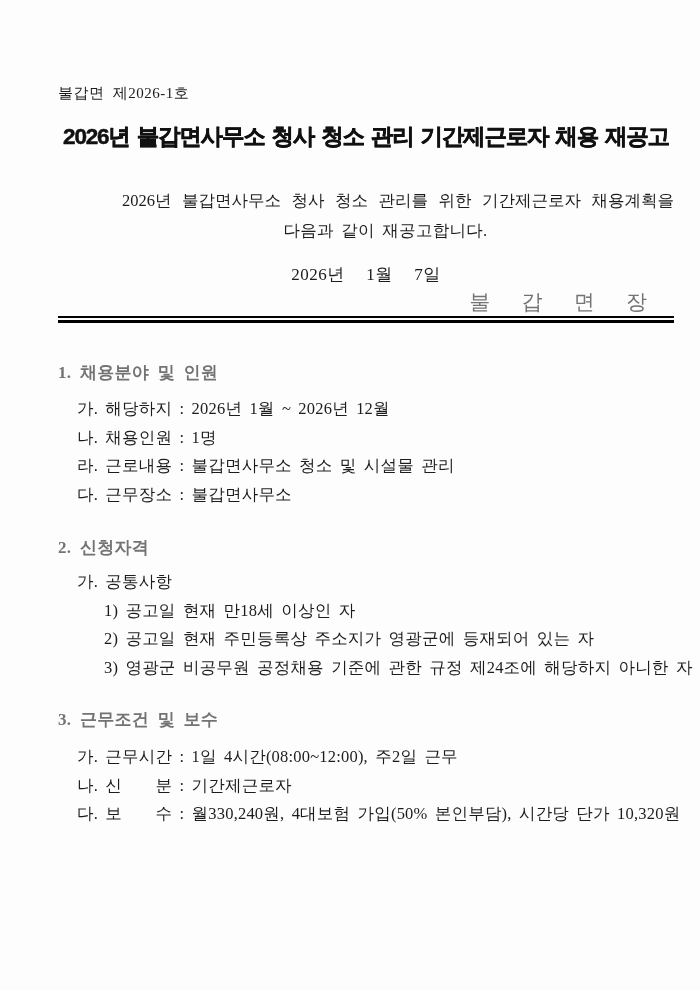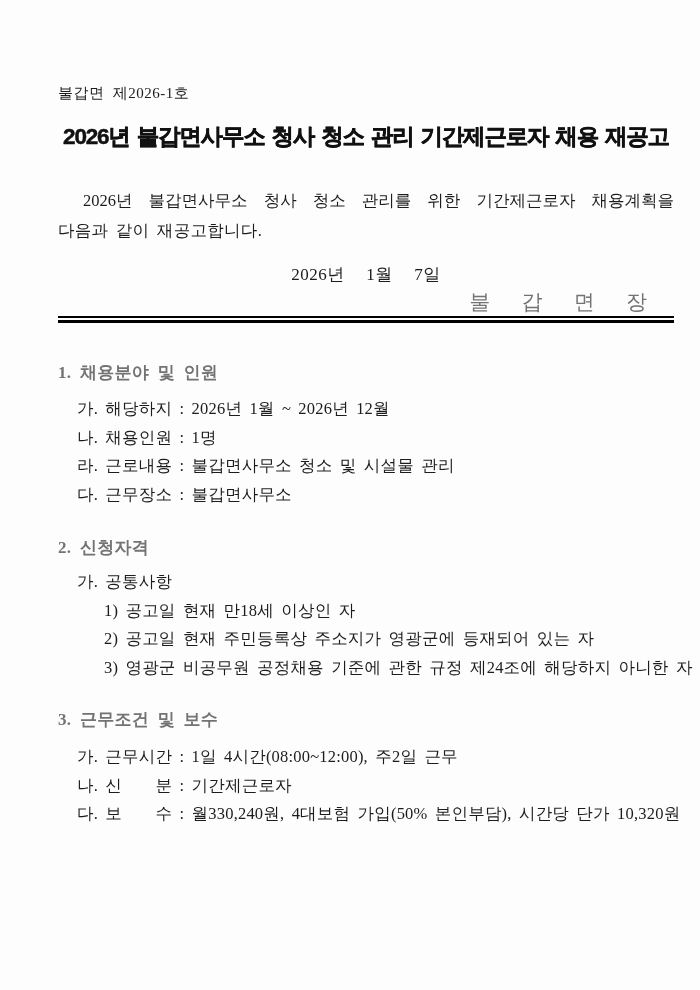--- a/index.html
+++ b/index.html
@@ -29,27 +29,27 @@
     font-weight: bold;
     font-size: 22.5px;
     line-height: 30px;
     text-align: center;
     letter-spacing: -1.2px;
     word-spacing: 2px;
     color: #111;
     -webkit-text-stroke: 0.5px #111;
     white-space: nowrap;
   }
-  .intro { margin-top: 34px; font-size: 16.5px; line-height: 30px; }
+  .intro { margin-top: 34px; font-size: 16.5px; line-height: 30px; margin-left: 39px; }
   .intro-line1 {
     text-align: justify;
     text-align-last: justify;
     text-indent: 25px;
   }
-  .intro-line2 { text-align: left; letter-spacing: 0.3px; word-spacing: 3px; }
+  .intro-line2 { text-align: center; letter-spacing: 0.3px; word-spacing: 3px; }
   .doc-date {
     margin-top: 18px;
     font-size: 17px;
     line-height: 22px;
     text-align: center;
     white-space: pre;
     word-spacing: 6px;
     letter-spacing: 0.5px;
   }
   .signer {

